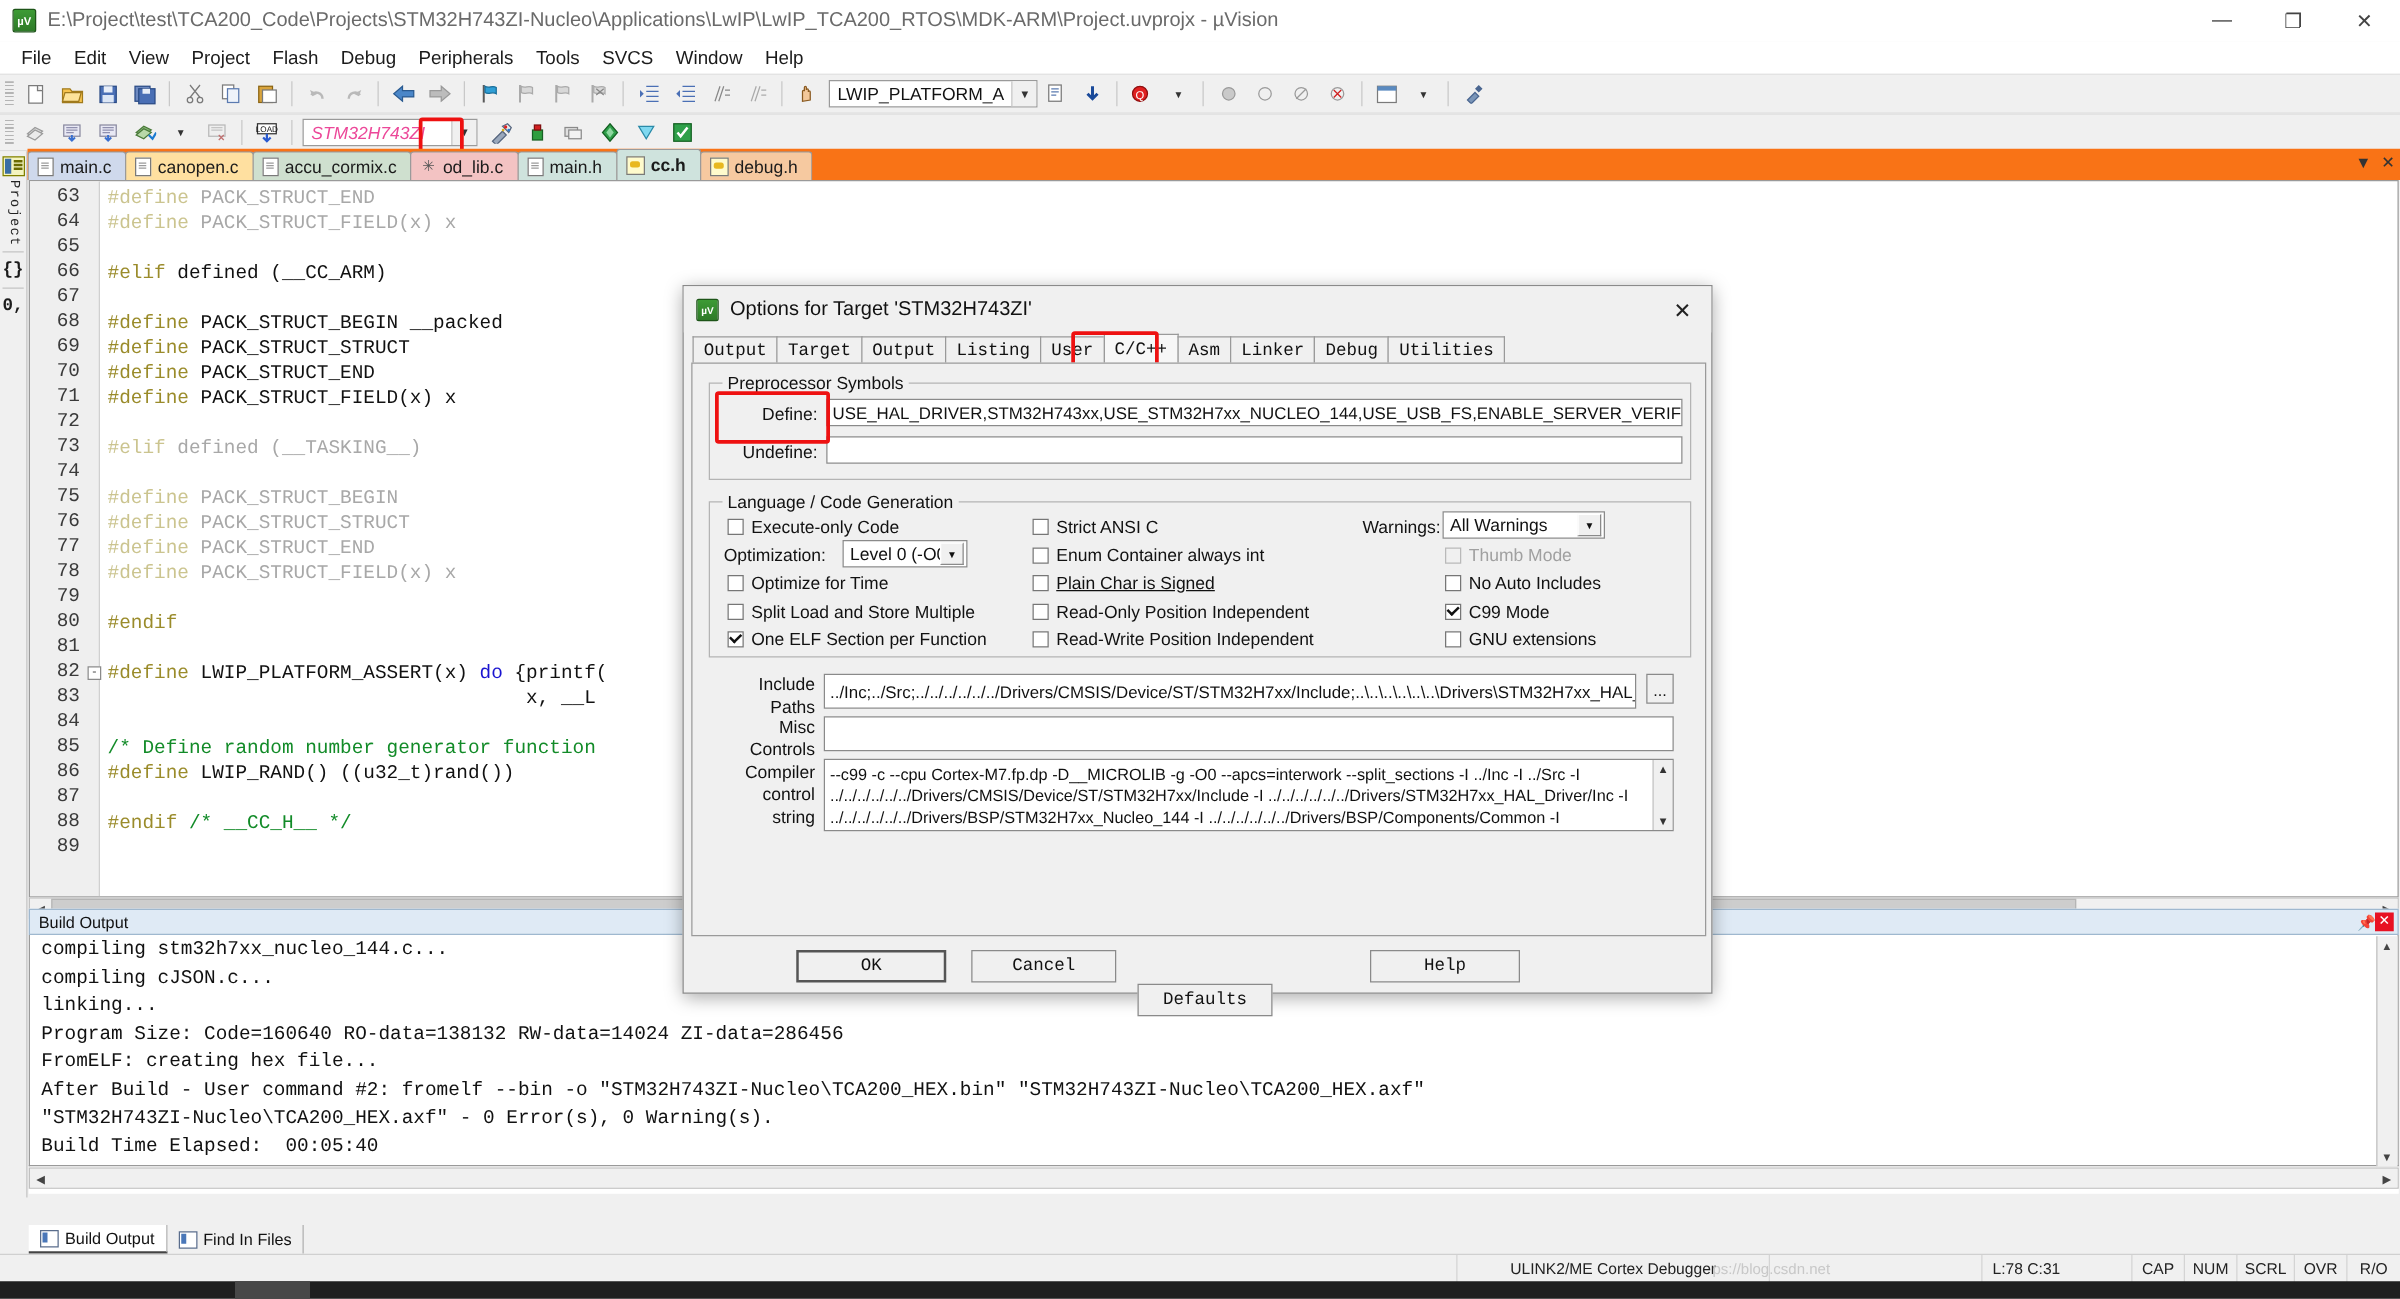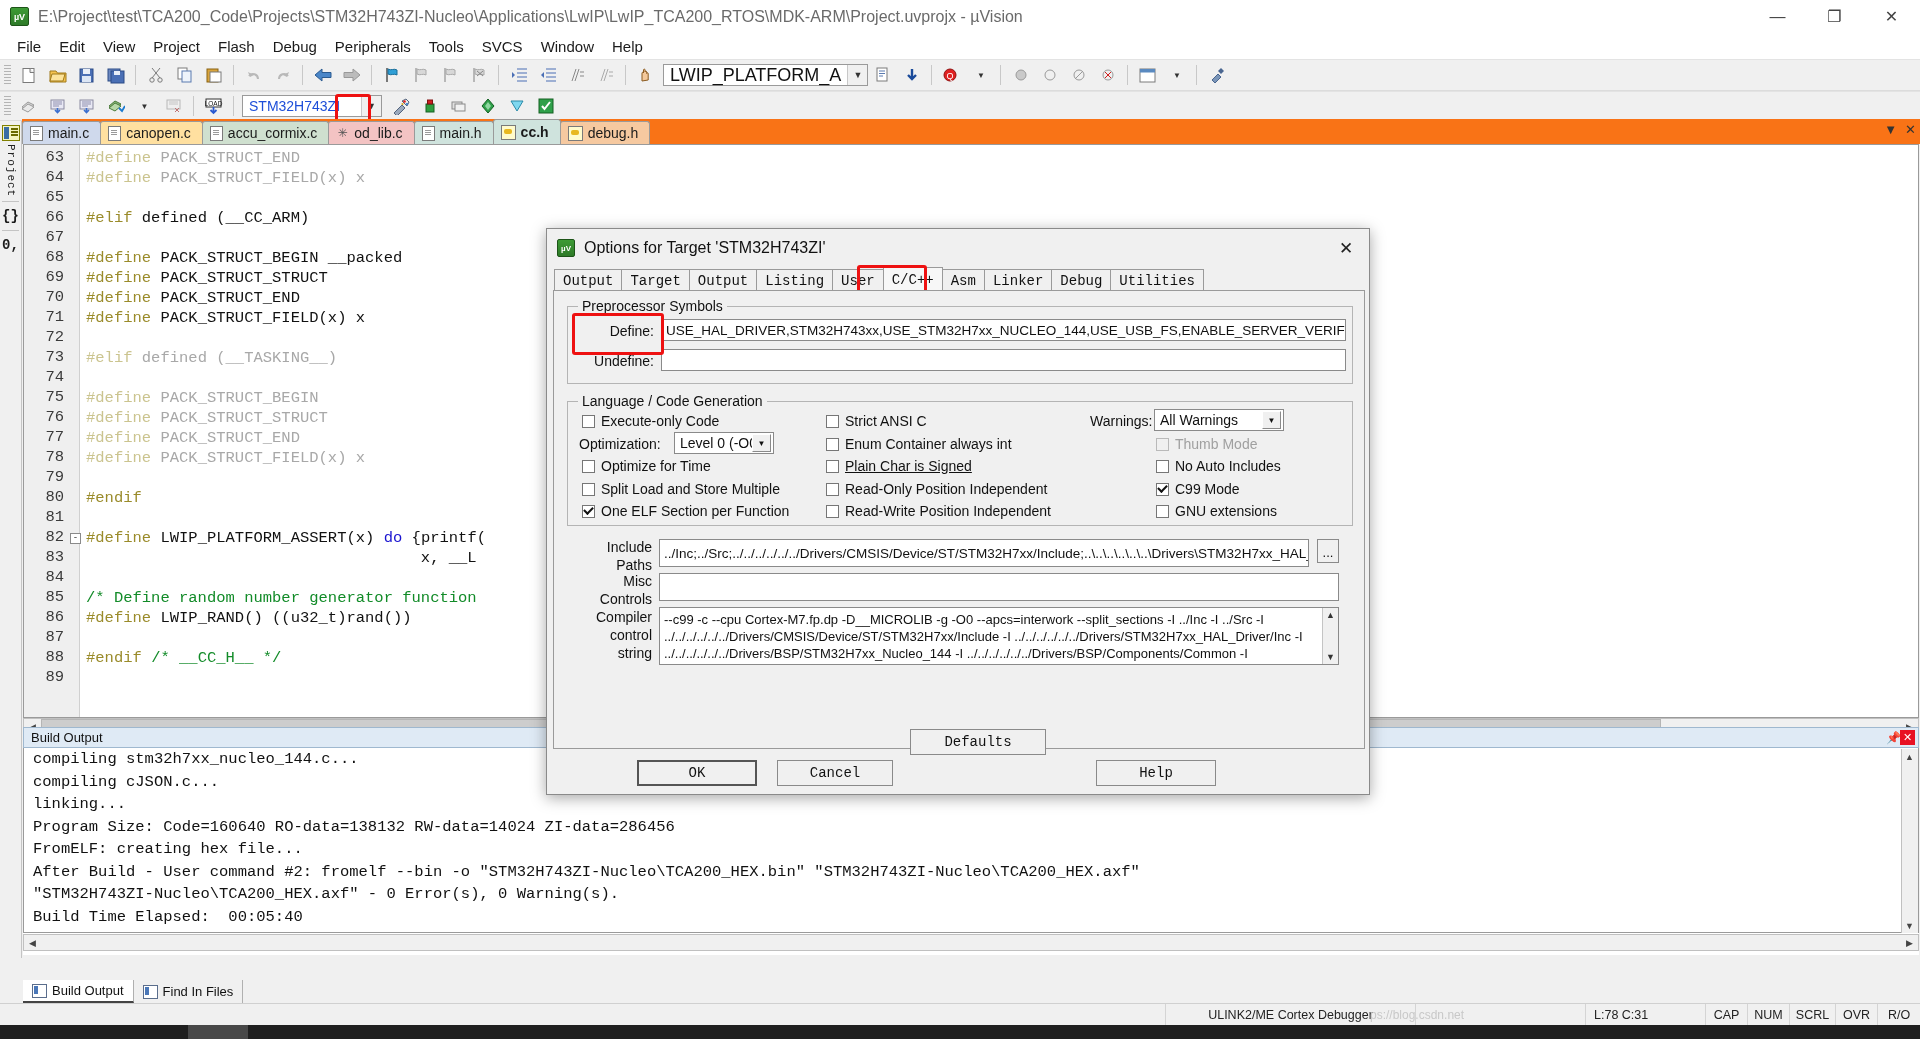--- a/index.html
+++ b/index.html
@@ -48,28 +48,28 @@
   .grip{width:7px;height:20px;margin:0 3px 0 4px;
     background:repeating-linear-gradient(to bottom,#b4b4b4 0 1px,transparent 1px 3px);}
   .tbtn{width:25px;height:25px;margin:0 1px;display:flex;align-items:center;justify-content:center;
     position:relative;border:1px solid transparent;border-radius:2px;}
   .tsep{width:1px;height:20px;background:#c8c8c8;margin:0 5px;}
   .ico{display:block;}
   .combo-proj{
     height:22px;min-width:130px;border:1px solid #9a9a9a;background:#fff;
     display:flex;align-items:center;box-sizing:border-box;margin-left:3px;
   }
-  .combo-proj .val{flex:1;padding:0 6px;font-size:18px;color:#111;white-space:nowrap;overflow:hidden;}
+  .combo-proj .val{flex:1;padding:0 6px;font-size:14px;color:#111;white-space:nowrap;overflow:hidden;}
   .combo-proj .arrow{width:19px;height:20px;background:#f0f0f0;border-left:1px solid #c8c8c8;
     display:flex;align-items:center;justify-content:center;font-size:9px;color:#333;}
   .combo-target{
     height:22px;width:140px;border:1px solid #9a9a9a;background:#fff;
     display:flex;align-items:center;box-sizing:border-box;margin-left:3px;
   }
-  .combo-target .val{flex:1;padding:0 6px;font-size:14px;color:#1d4ed8;white-space:nowrap;overflow:hidden;}
+  .combo-target .val{flex:1;padding:0 6px;font-size:14px;color:#ec4899;white-space:nowrap;overflow:hidden;font-style:italic;}
   .combo-target .arrow{width:19px;height:20px;background:#f0f0f0;border-left:1px solid #c8c8c8;
     display:flex;align-items:center;justify-content:center;font-size:9px;color:#333;}
   .redbox{position:absolute;border:3px solid #ee1111;border-radius:3px;pointer-events:none;}
   .rednum{position:absolute;color:#ee1111;font-family:"Liberation Serif",serif;font-weight:bold;
     font-size:30px;pointer-events:none;line-height:1;}
 
   
   .leftdock{
     position:absolute;left:0;top:121px;width:22px;height:837px;
     background:#f0f0f0;border-right:1px solid #c4c4c4;box-sizing:border-box;
@@ -853,17 +853,17 @@
         <div class="ln">../../../../../../Drivers/BSP/STM32H7xx_Nucleo_144 -I ../../../../../../Drivers/BSP/Components/Common -I</div>
         <div class="cs-scroll">
           <div class="a">▲</div>
           <div class="a">▼</div>
         </div>
       </div>
     </div>
 
     <div class="dlg-btn default" style="left:90px;top:531px;width:120px;">OK</div>
     <div class="dlg-btn" style="left:230px;top:531px;width:116px;">Cancel</div>
-    <div class="dlg-btn" style="left:363px;top:500px;width:136px;">Defaults</div>
+    <div class="dlg-btn" style="left:363px;top:558px;width:108px;">Defaults</div>
     <div class="dlg-btn" style="left:549px;top:531px;width:120px;">Help</div>
   </div>
 
 </div>
 
 </body></html>

